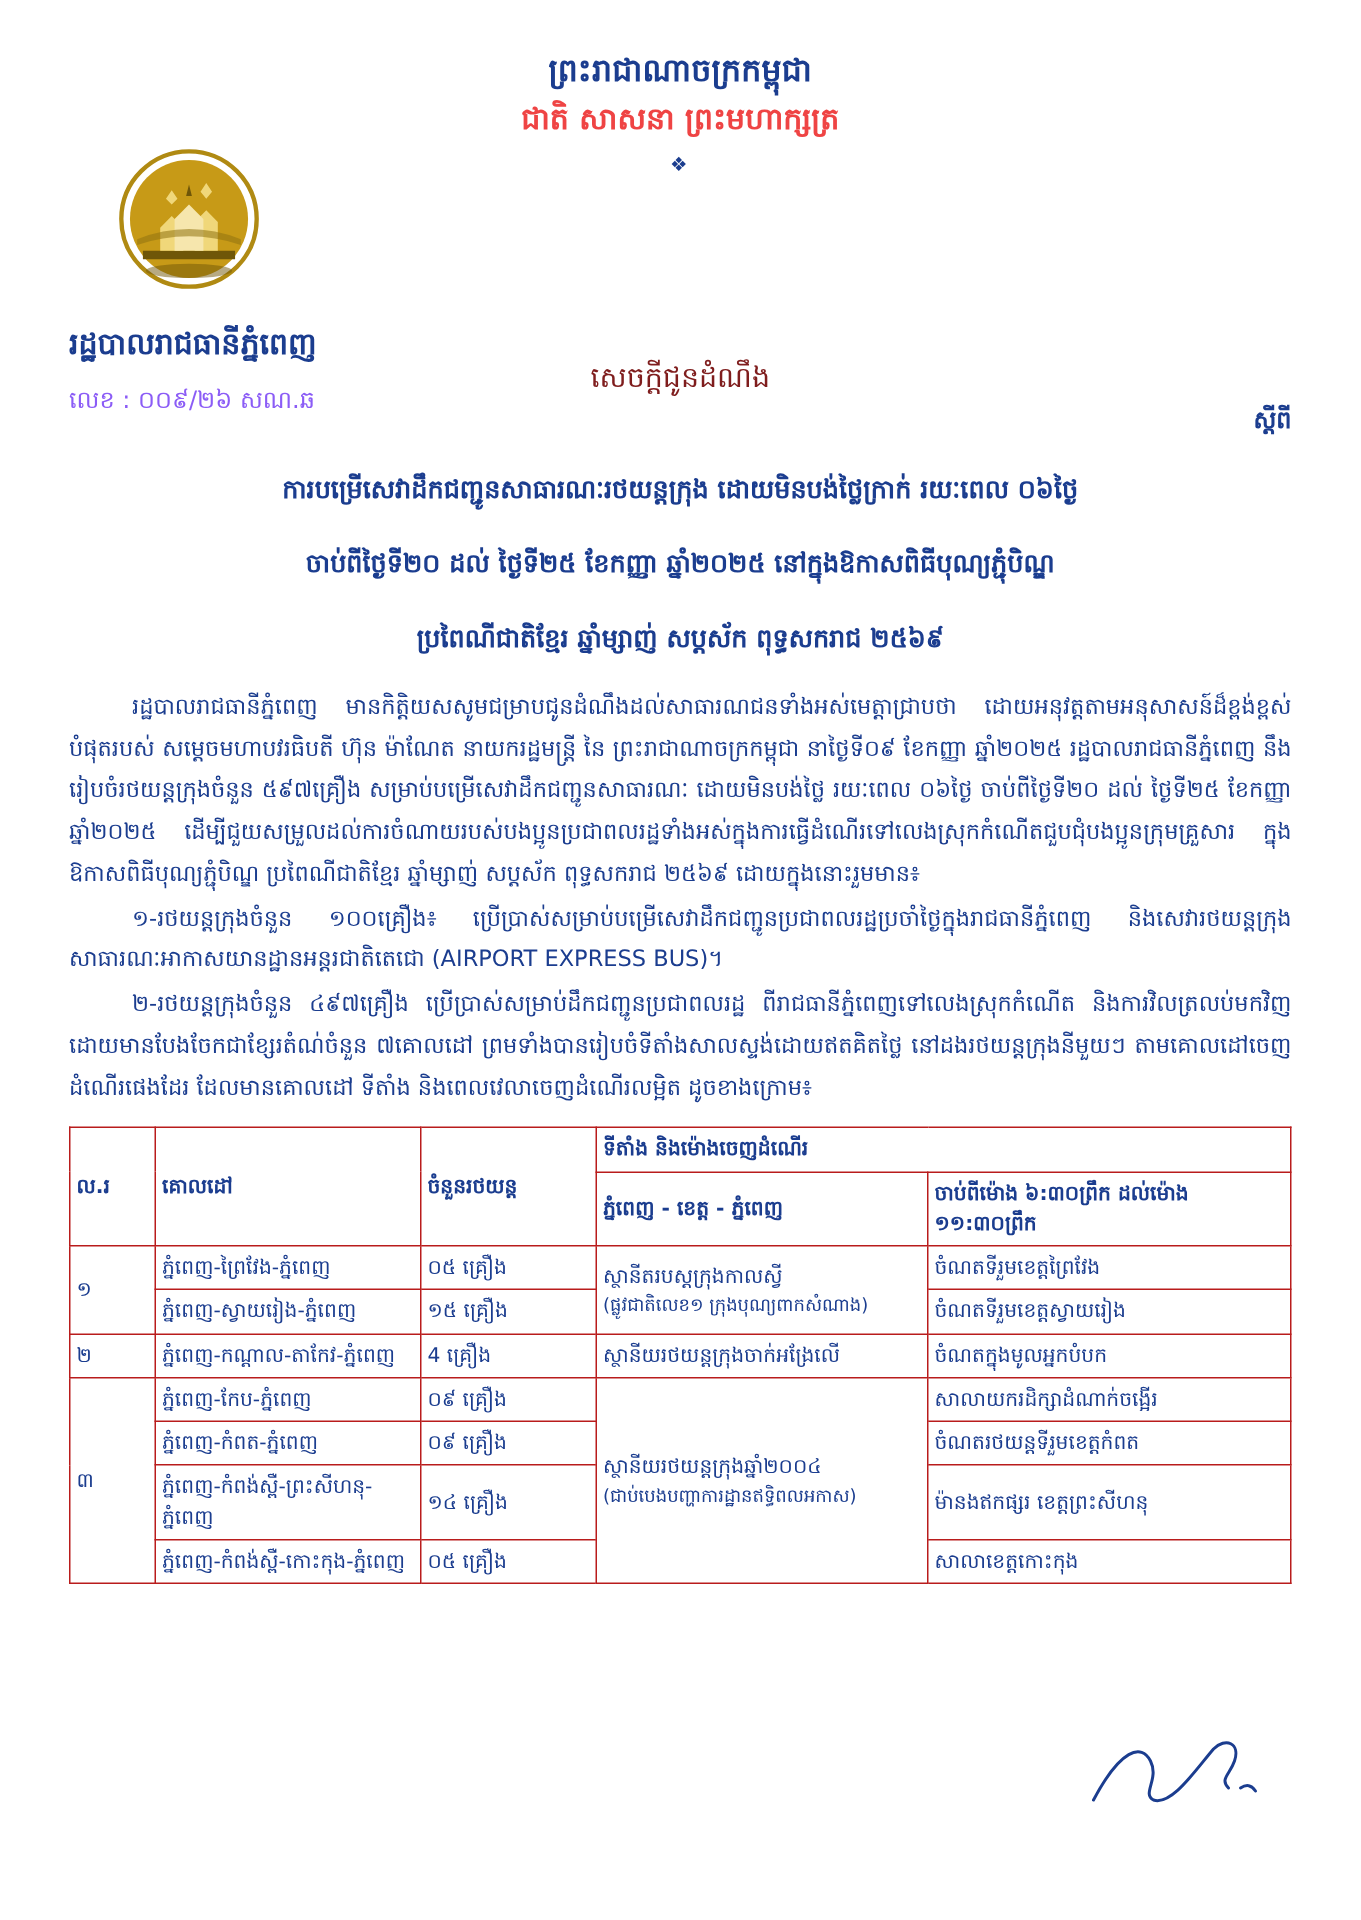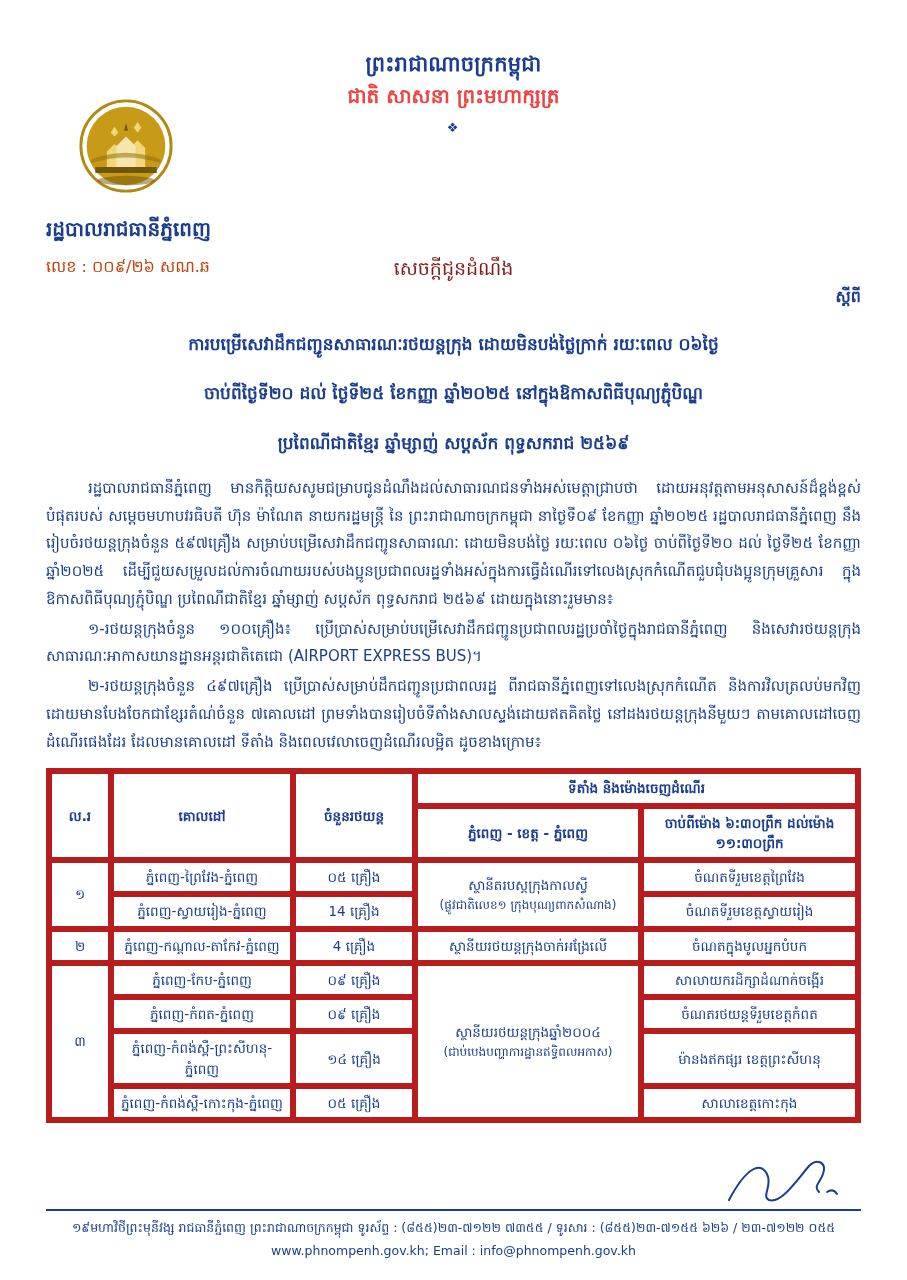--- a/index.html
+++ b/index.html
@@ -18,21 +18,21 @@
   .page {
     position: relative;
     width: 907px;
     height: 1280px;
     box-sizing: border-box;
     padding: 0 46px;
   }
   
   .kingdom {
     text-align: center;
-    padding-top: 48px;
+    padding-top: 31px;
     line-height: 1.55;
   }
   .kingdom .l1 {
     font-size: 21px;
     font-weight: bold;
     color: #1b3d8f;
     letter-spacing: .2px;
   }
   .kingdom .l2 {
     font-size: 20px;
@@ -62,21 +62,21 @@
     width: 330px;
   }
   .left-block .gov {
     font-size: 20px;
     font-weight: bold;
     color: #1b3d8f;
   }
   .left-block .num {
     font-size: 16px;
     margin-top: 10px;
-    color: #c2410c;
+    color: #8b5cf6;
   }
   
   .right-block {
     position: absolute;
     left: 400px;
     top: 248px;
     width: 460px;
     text-align: center;
     line-height: 1.9;
     font-size: 15px;
@@ -120,23 +120,23 @@
   .item { margin-top: 4px; }
   
   table.sched {
     margin-top: 12px;
     width: 100%;
     border-collapse: collapse;
     font-size: 13.5px;
     color: #1b3d8f;
   }
   table.sched th, table.sched td {
-    border: 6px solid #b91c1c;
+    border: 1px solid #b91c1c;
     padding: 4px 4px;
-    text-align: center;
+    text-align: left;
     vertical-align: middle;
     line-height: 1.5;
   }
   table.sched th { font-weight: bold; }
   .col-no { width: 48px; }
   .col-route { width: 168px; }
   .col-count { width: 108px; }
   .col-station { width: 212px; }
   .col-dest { width: auto; }
   .small-note { font-size: 12px; }
@@ -228,21 +228,21 @@
         <td>ភ្នំពេញ-ព្រៃវែង-ភ្នំពេញ</td>
         <td>០៥ គ្រឿង</td>
         <td rowspan="2">
           <div>ស្ថានីតរបស្តក្រុងកាលស្វី</div>
           <div class="small-note">(ផ្លូវជាតិលេខ១ ក្រុងបុណ្យពាកសំណាង)</div>
         </td>
         <td>ចំណតទីរួមខេត្តព្រៃវែង</td>
       </tr>
       <tr>
         <td>ភ្នំពេញ-ស្វាយរៀង-ភ្នំពេញ</td>
-        <td>14 គ្រឿង</td>
+        <td>១៥ គ្រឿង</td>
         <td>ចំណតទីរួមខេត្តស្វាយរៀង</td>
       </tr>
       <tr>
         <td>២</td>
         <td>ភ្នំពេញ-កណ្តាល-តាកែវ-ភ្នំពេញ</td>
         <td>4 គ្រឿង</td>
         <td>ស្ថានីយរថយន្តក្រុងចាក់អង្រែលើ</td>
         <td>ចំណតក្នុងមូលអ្នកបំបក</td>
       </tr>
       <tr>
@@ -273,19 +273,14 @@
     </tbody>
   </table>
 
   <div class="signature">
     <svg viewBox="0 0 120 50" width="120" height="50" aria-hidden="true">
       <path d="M6 44 C 24 10, 38 6, 44 18 C 50 30, 38 40, 46 44 C 58 48, 74 24, 86 10 C 94 2, 104 6, 100 18 C 97 27, 90 30, 96 36" fill="none" stroke="#1b3d8f" stroke-width="2" stroke-linecap="round"></path>
       <path d="M104 36 q6 -4 10 2" fill="none" stroke="#1b3d8f" stroke-width="2" stroke-linecap="round"></path>
     </svg>
   </div>
 
-  <div class="footer">
-    <div class="rule"></div>
-    <div>១៩មហាវិថីព្រះមុនីវង្ស រាជធានីភ្នំពេញ ព្រះរាជាណាចក្រកម្ពុជា ទូរស័ព្ទ : (៨៥៥)២៣-៧១២២ ៧៣៥៥ / ទូរសារ : (៨៥៥)២៣-៧១៥៥ ៦២៦ / ២៣-៧១២២ ០៥៥</div>
-    <div>www.phnompenh.gov.kh; Email : info@phnompenh.gov.kh</div>
-  </div>
 
 </div>
 
 </body></html>

